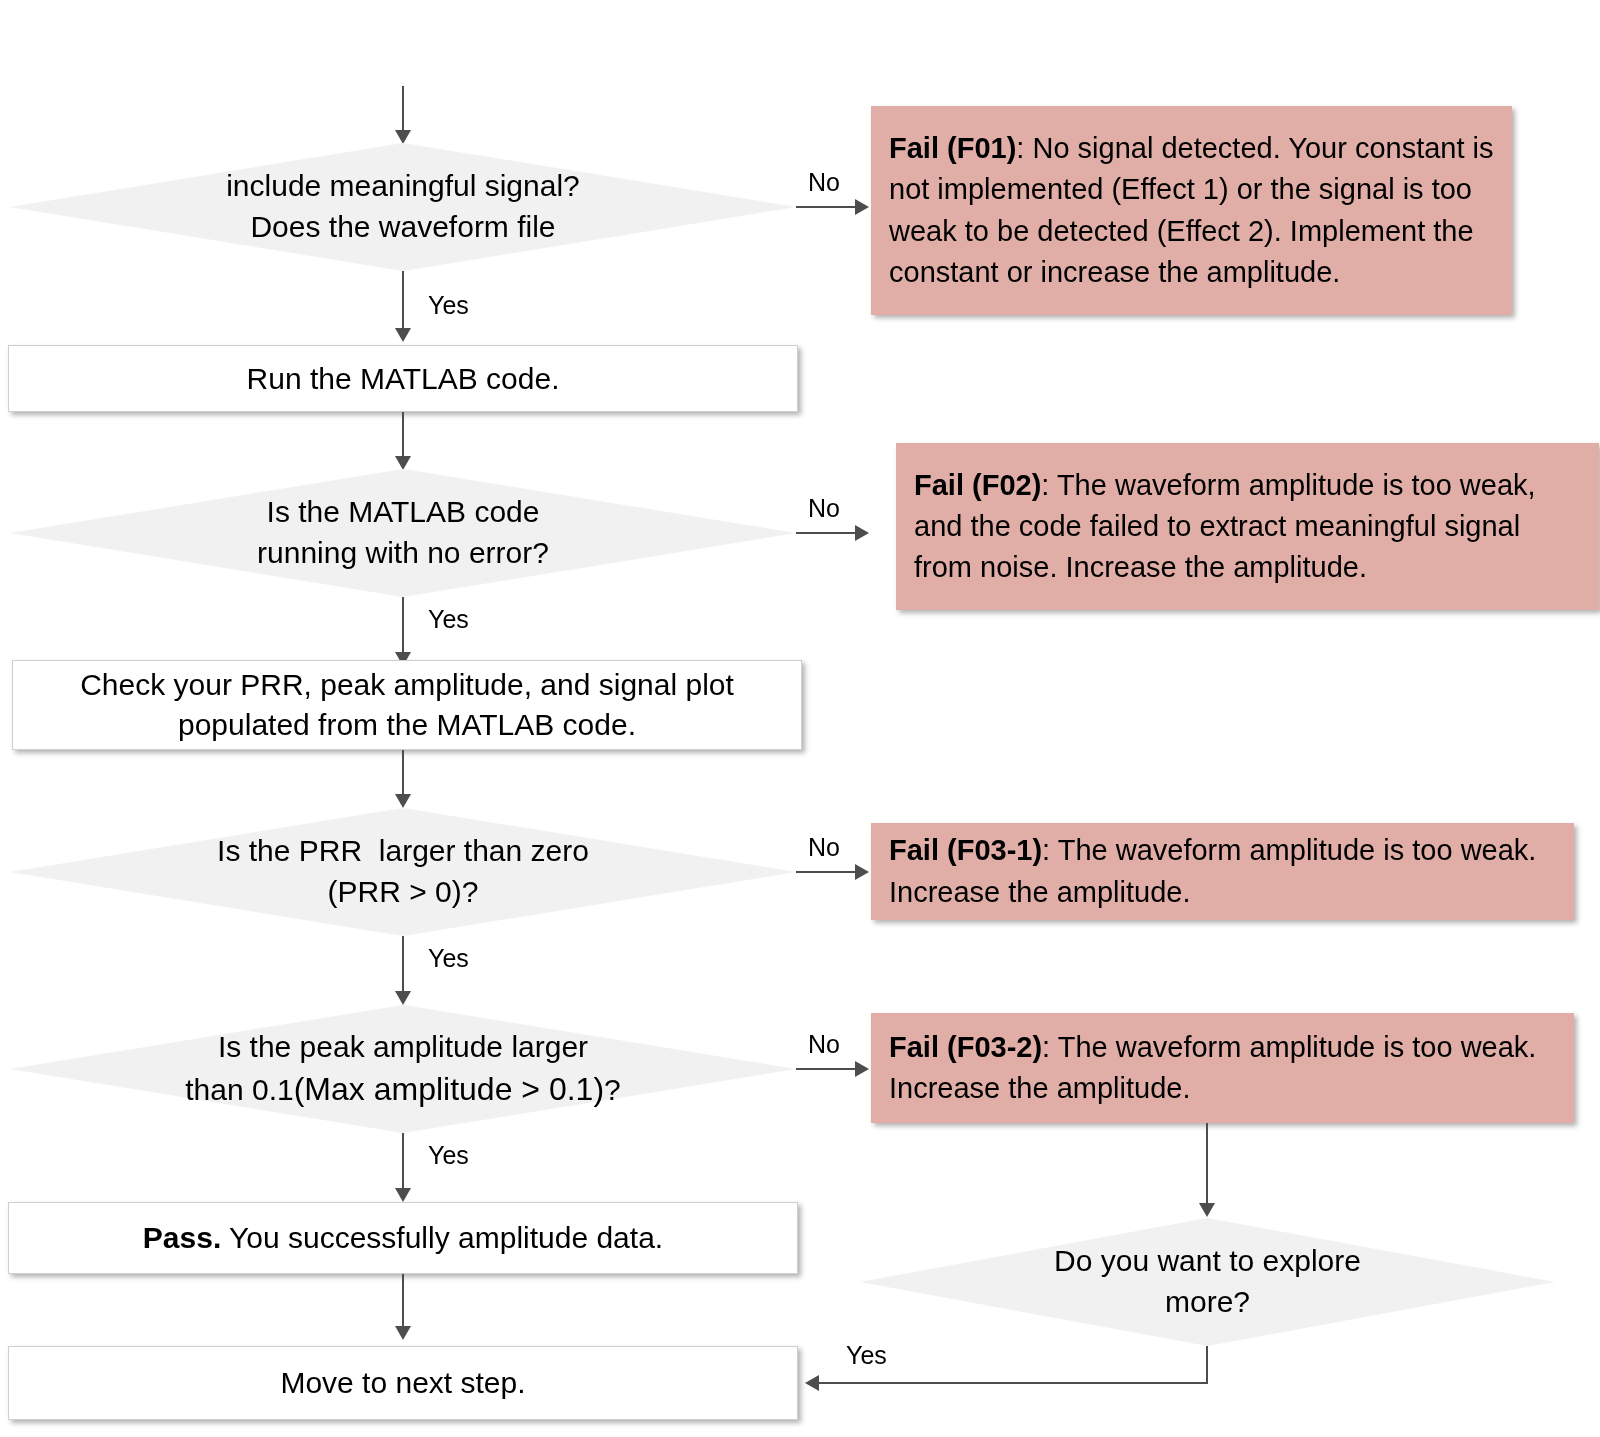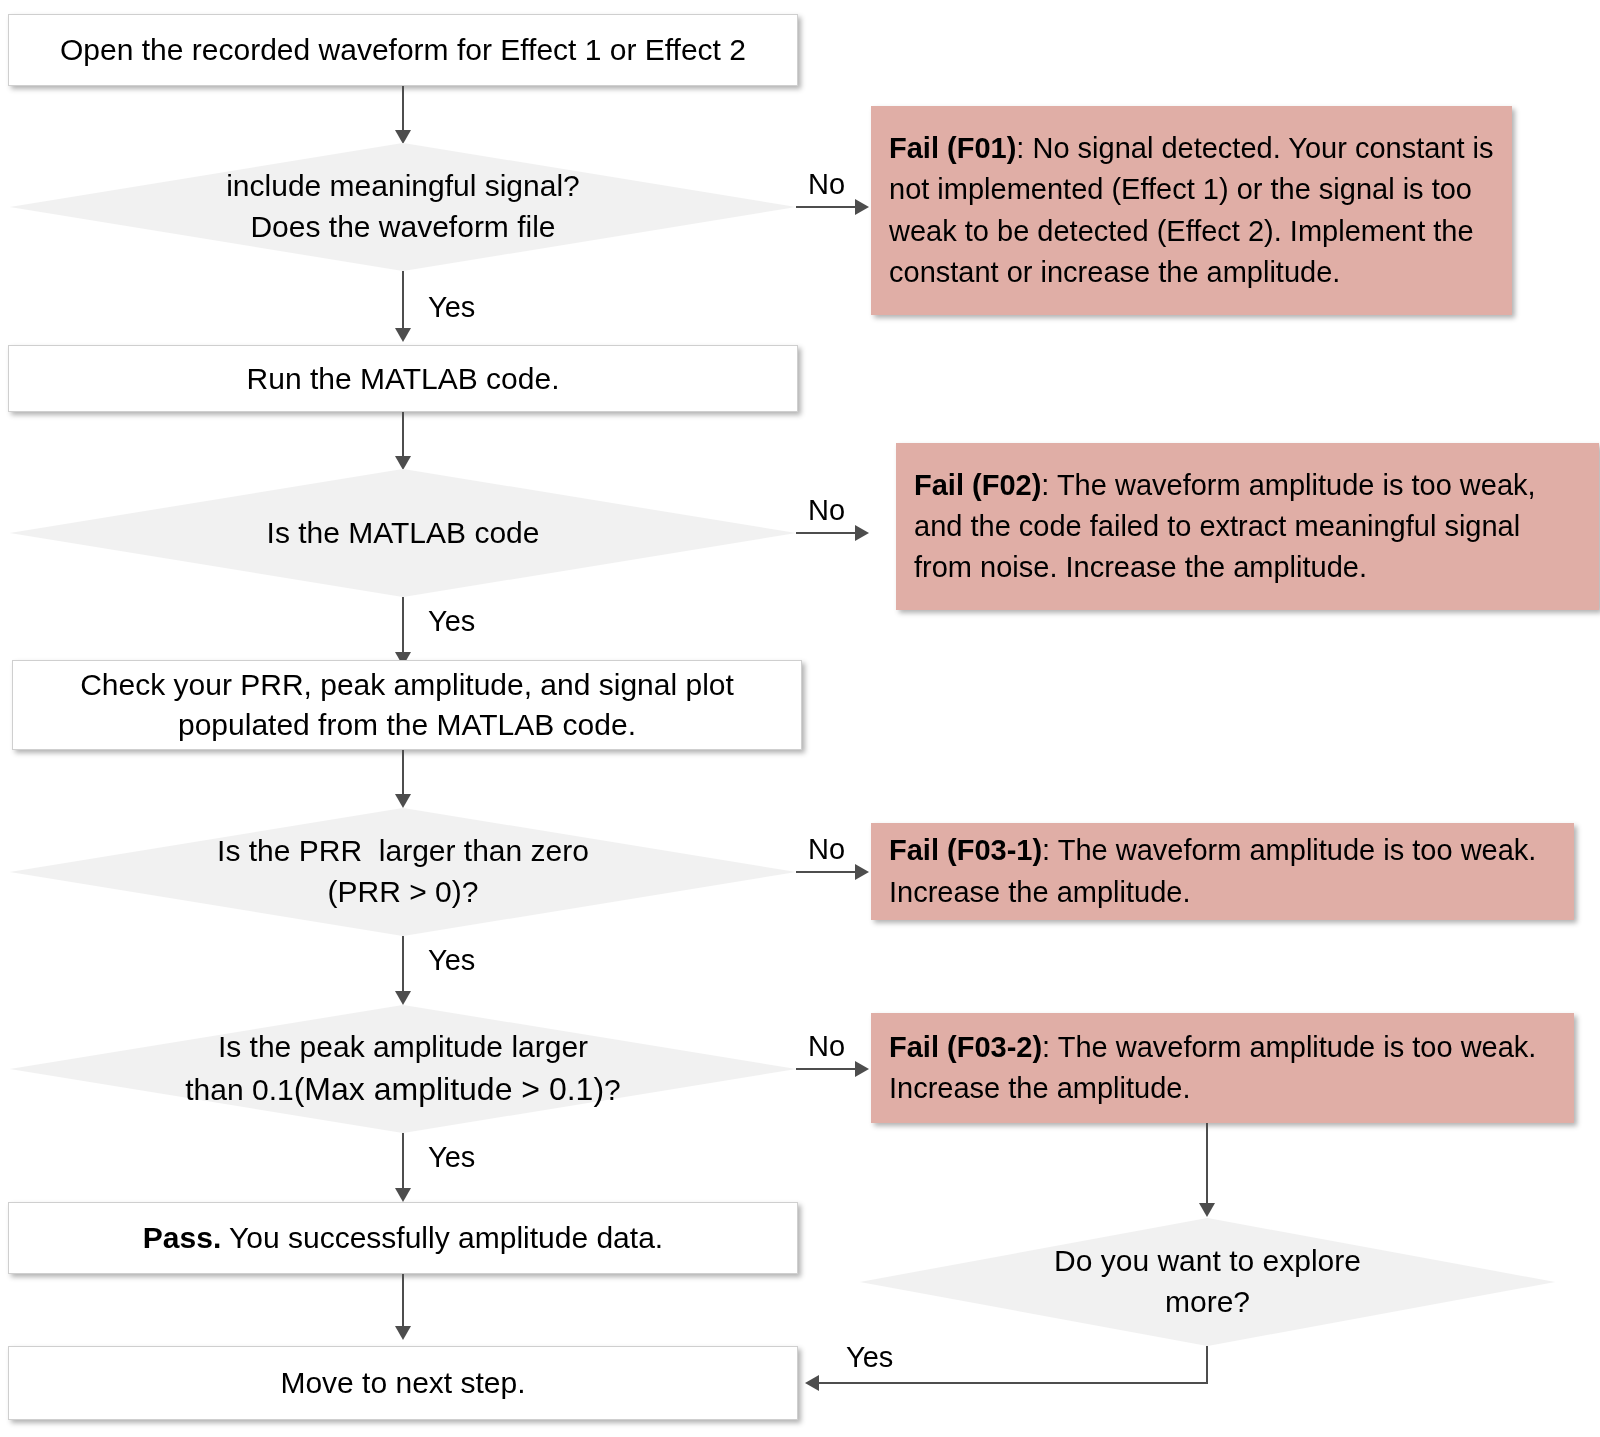--- a/index.html
+++ b/index.html
@@ -97,33 +97,30 @@
     border-left: 14px solid #4d4d4d;
   }
   .arrow-left {
     border-top: 8px solid transparent;
     border-bottom: 8px solid transparent;
     border-right: 14px solid #4d4d4d;
   }
 
   .edge-label {
     position: absolute;
-    font-size: 29px;
+    font-size: 25px;
     color: #000000;
     white-space: nowrap;
   }
 </style>
 </head>
 <body>
 
 <div id="canvas">
 
-  <div class="node process" style="left:8px; top:14px; width:790px; height:72px;">
-    <span>Open the recorded waveform for Effect 1 or Effect 2</span>
-  </div>
 
   <div class="vline" style="left:402px; top:86px; height:47px;"></div>
   <div class="arrow-down" style="left:395px; top:130px;"></div>
 
   <div class="decision" style="left:10px; top:143px; width:786px; height:128px;">
     <div class="diamond-bg"></div>
     <div class="dtext">
       <div>include meaningful signal?</div>
       <div>Does the waveform file</div>
     </div>
@@ -147,20 +144,21 @@
     <span>Run the MATLAB code.</span>
   </div>
 
   <div class="vline" style="left:402px; top:412px; height:47px;"></div>
   <div class="arrow-down" style="left:395px; top:456px;"></div>
 
   <div class="decision" style="left:10px; top:469px; width:786px; height:128px;">
     <div class="diamond-bg"></div>
     <div class="dtext">
       <div>Is the MATLAB code</div>
+      <div>running with no error?</div>
     </div>
   </div>
 
   <div class="hline" style="left:796px; top:532px; width:60px;"></div>
   <div class="arrow-right" style="left:855px; top:525px;"></div>
   <div class="edge-label" style="left:808px; top:494px;">No</div>
 
   <div class="node fail" style="left:896px; top:443px; width:703px; height:167px;">
     <div>
       <b>Fail (F02)</b><span>: </span><span>The waveform amplitude is too weak, and the code failed to extract meaningful signal from noise. Increase the amplitude.</span>

